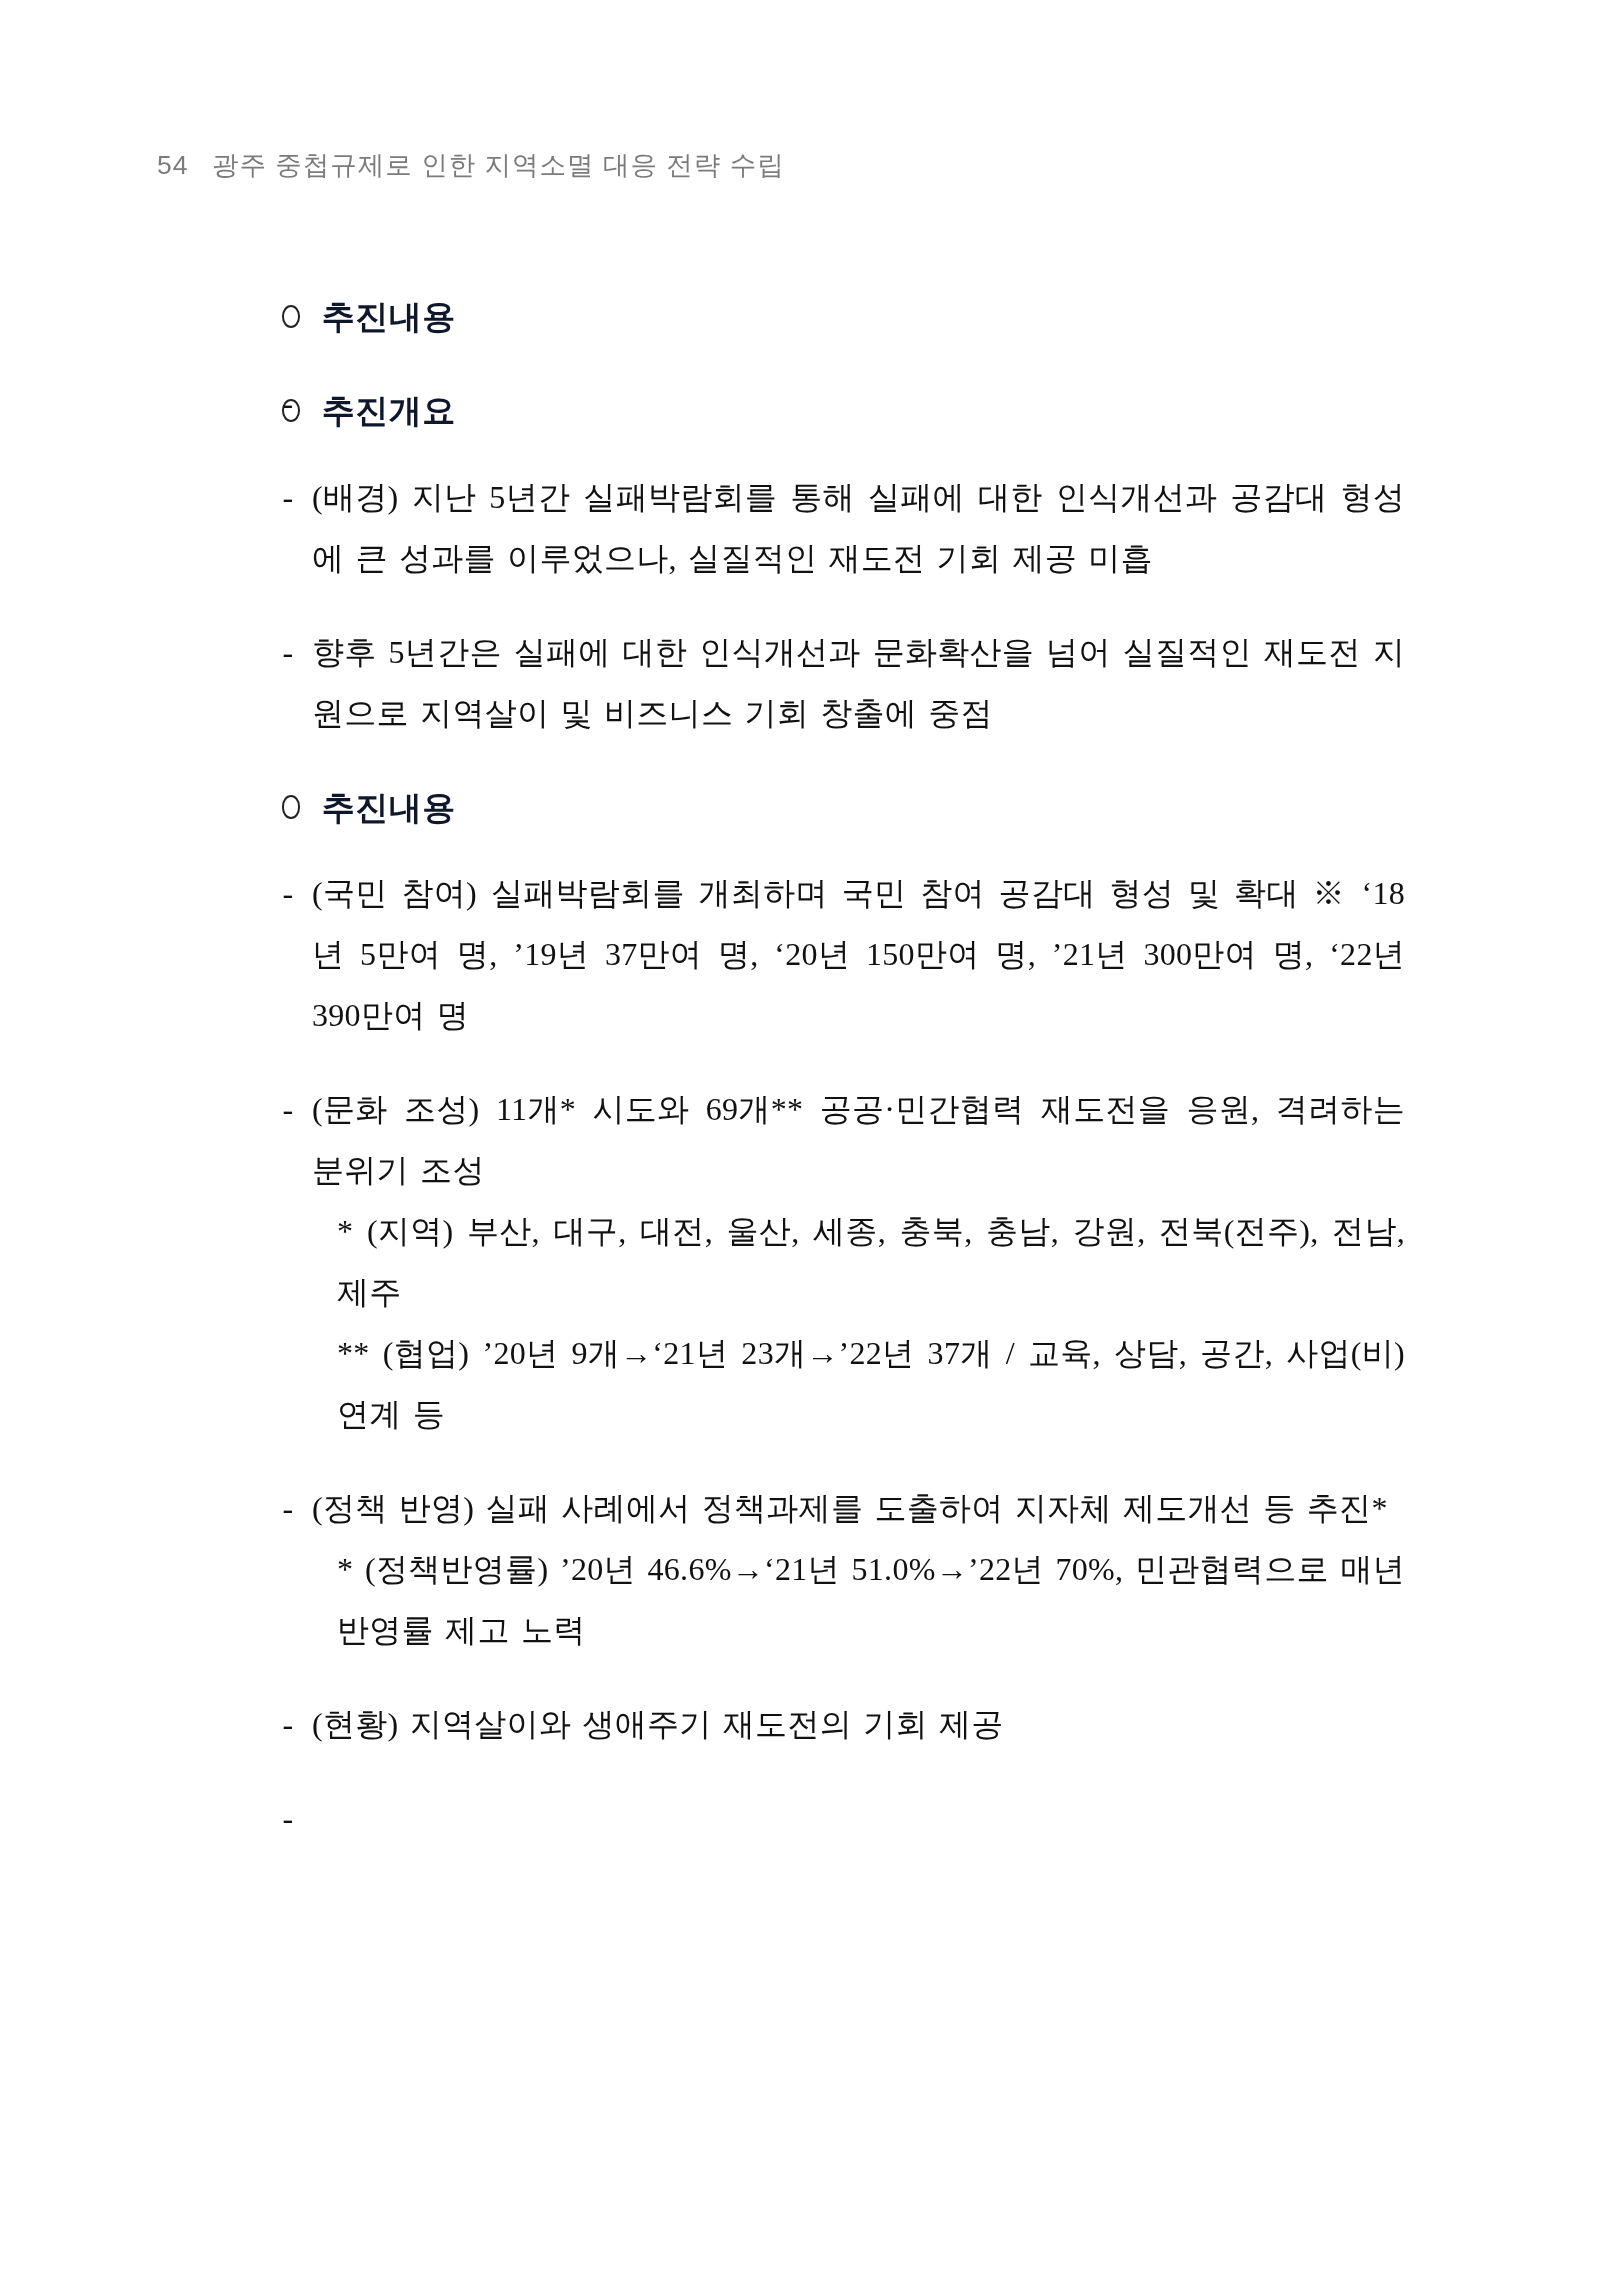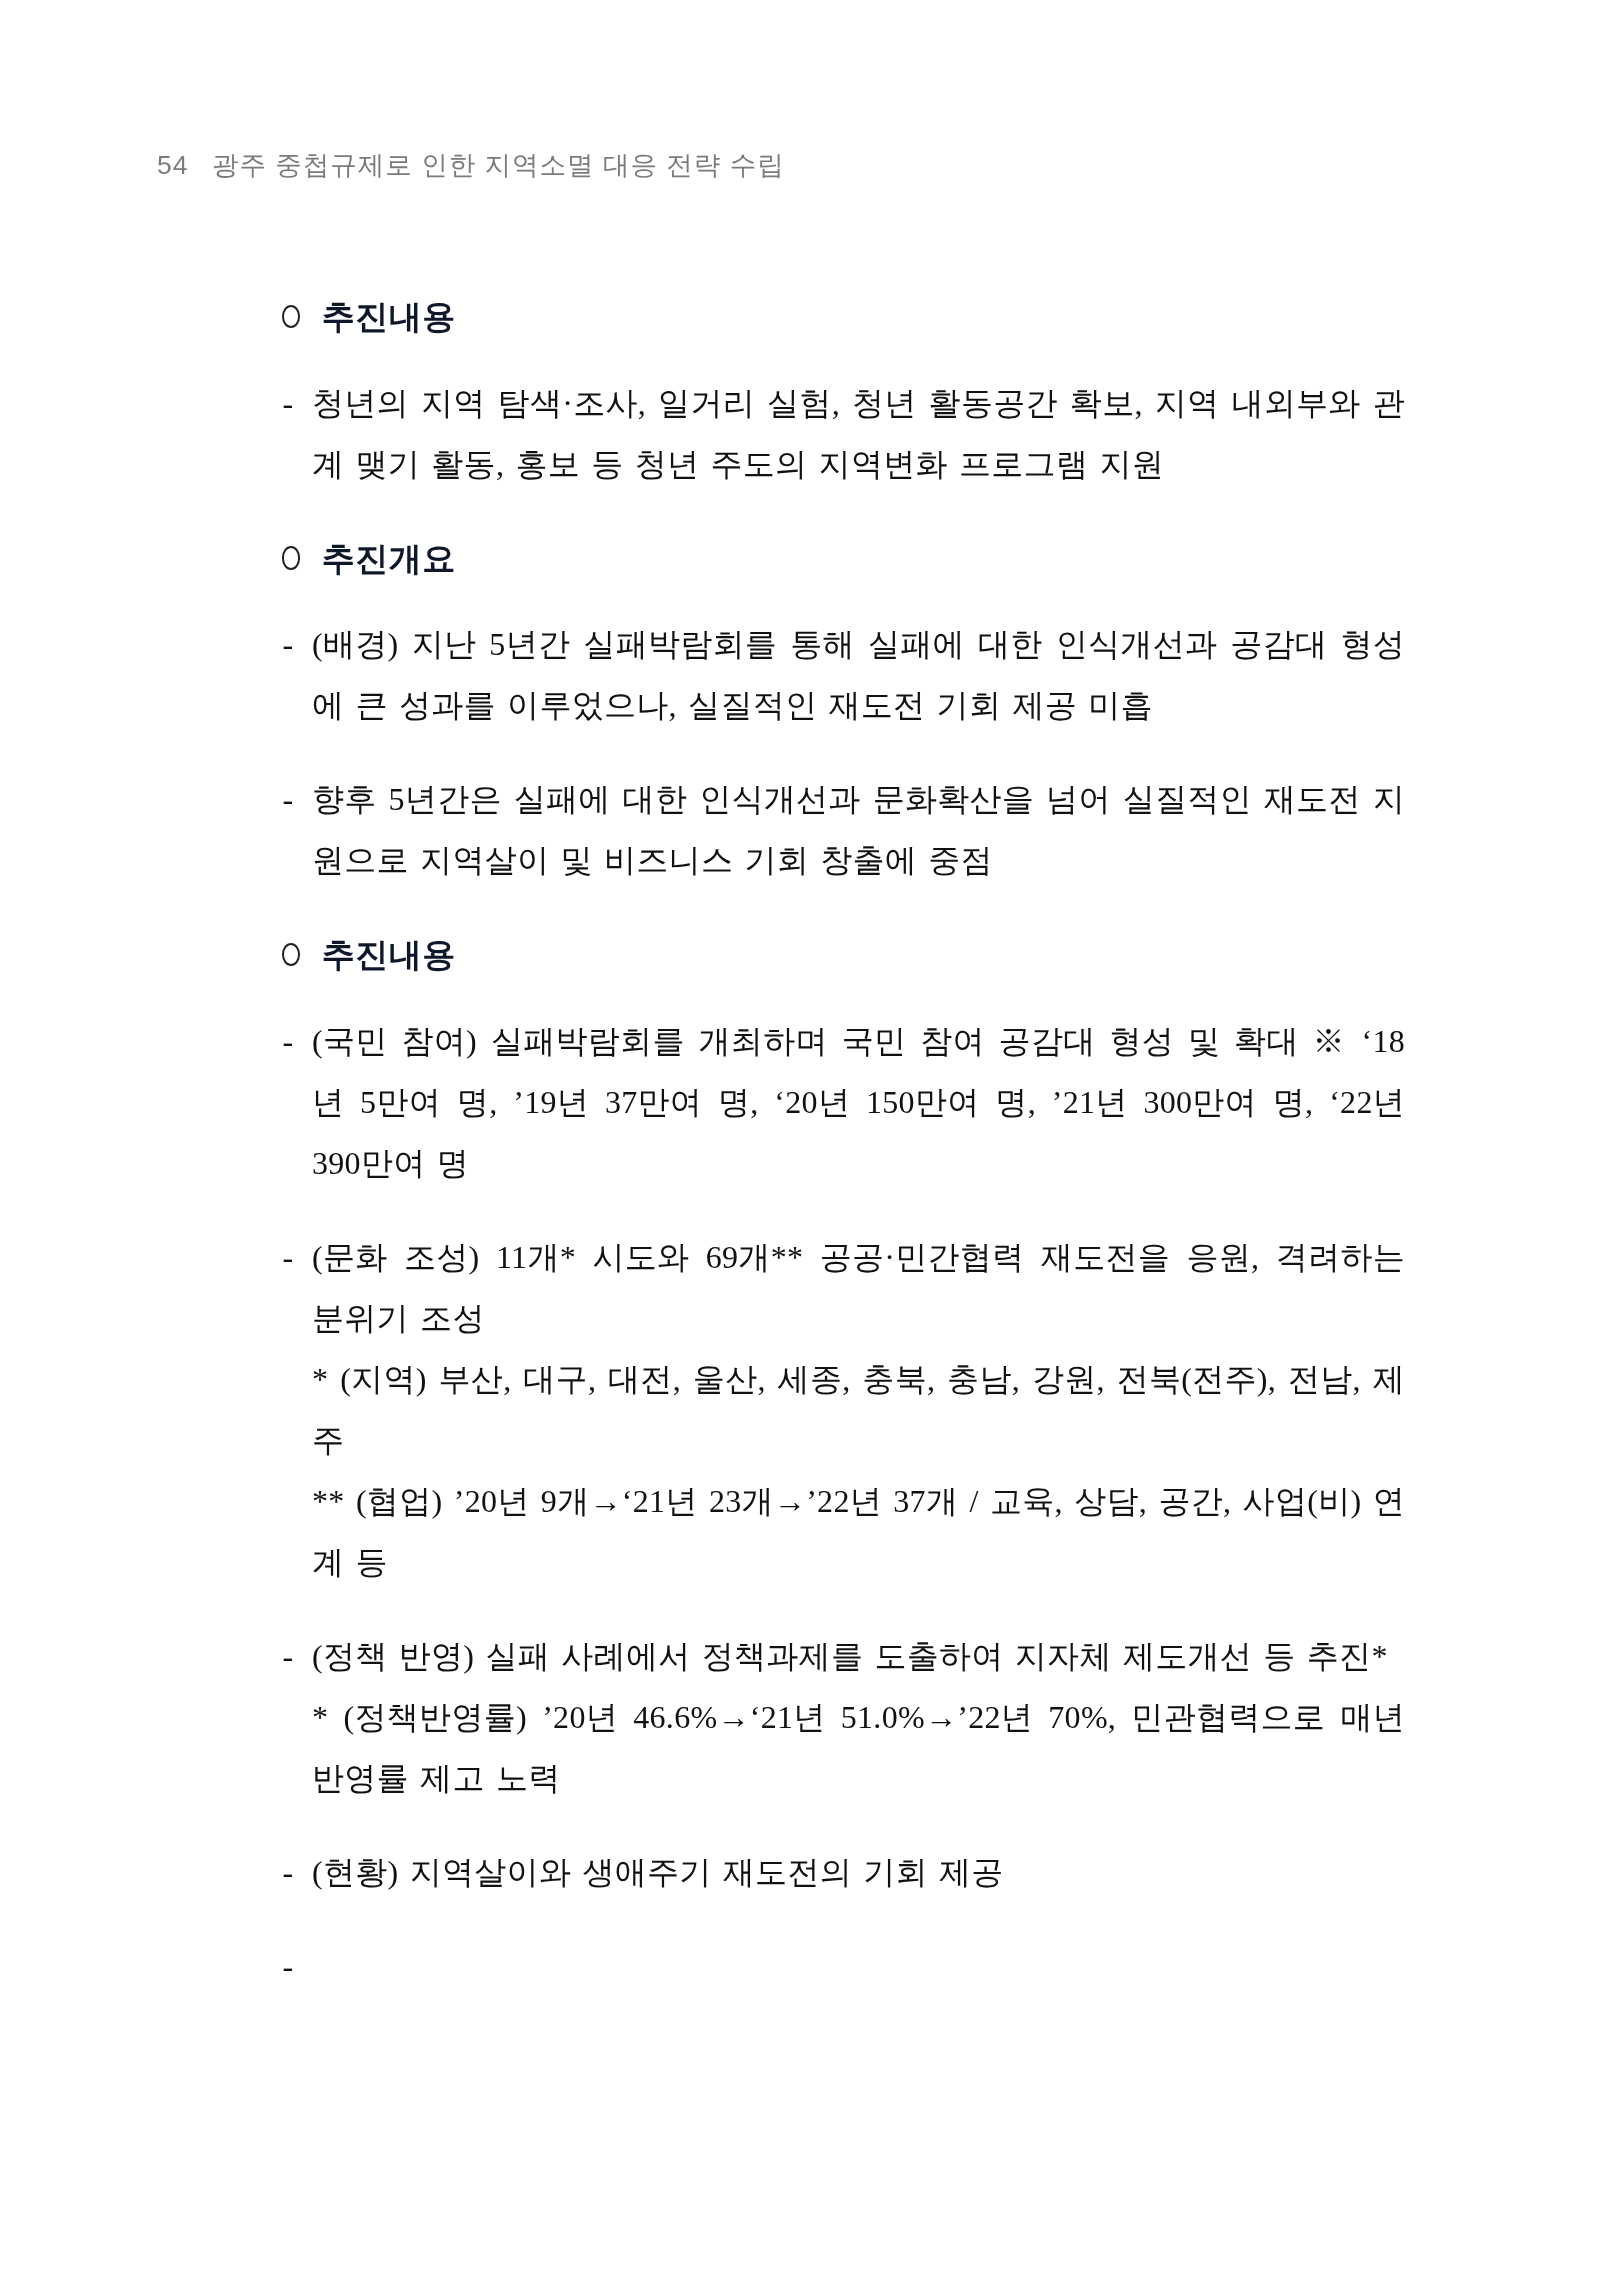--- a/index.html
+++ b/index.html
@@ -89,39 +89,40 @@
     text-align: justify;
     color: #111111;
   }
   .dash {
     position: absolute;
     left: 24.5px;
     top: 0;
   }
   .note {
     text-align: justify;
+    margin-left: 25px;
   }
 </style>
 </head>
 <body>
 
 <div class="running-header">
   <span>54</span>
   <span>광주 중첩규제로 인한 지역소멸 대응 전략 수립</span>
 </div>
 
 <div class="content">
 
   <div class="h2">
     <span class="circle-marker"></span>
     <span>추진내용</span>
   </div>
 
   <div class="para">
-    <div><span class="dash">-</span><span>청년의 지역 탐색·조사, 일거리 실험, 청년 활동공간 확보, 지역 내외부와 관계 맺기 활동, 홍보 등 청년 주도의 지역변화 프로그램 지원</span></div>
+    <div><span class="dash">-</span></div>
   </div>
 
 
   <div class="h2">
     <span class="circle-marker"></span>
     <span>추진개요</span>
   </div>
 
   <div class="para">
     <div><span class="dash">-</span><span>(배경) 지난 5년간 실패박람회를 통해 실패에 대한 인식개선과 공감대 형성에 큰 성과를 이루었으나, 실질적인 재도전 기회 제공 미흡</span></div>

